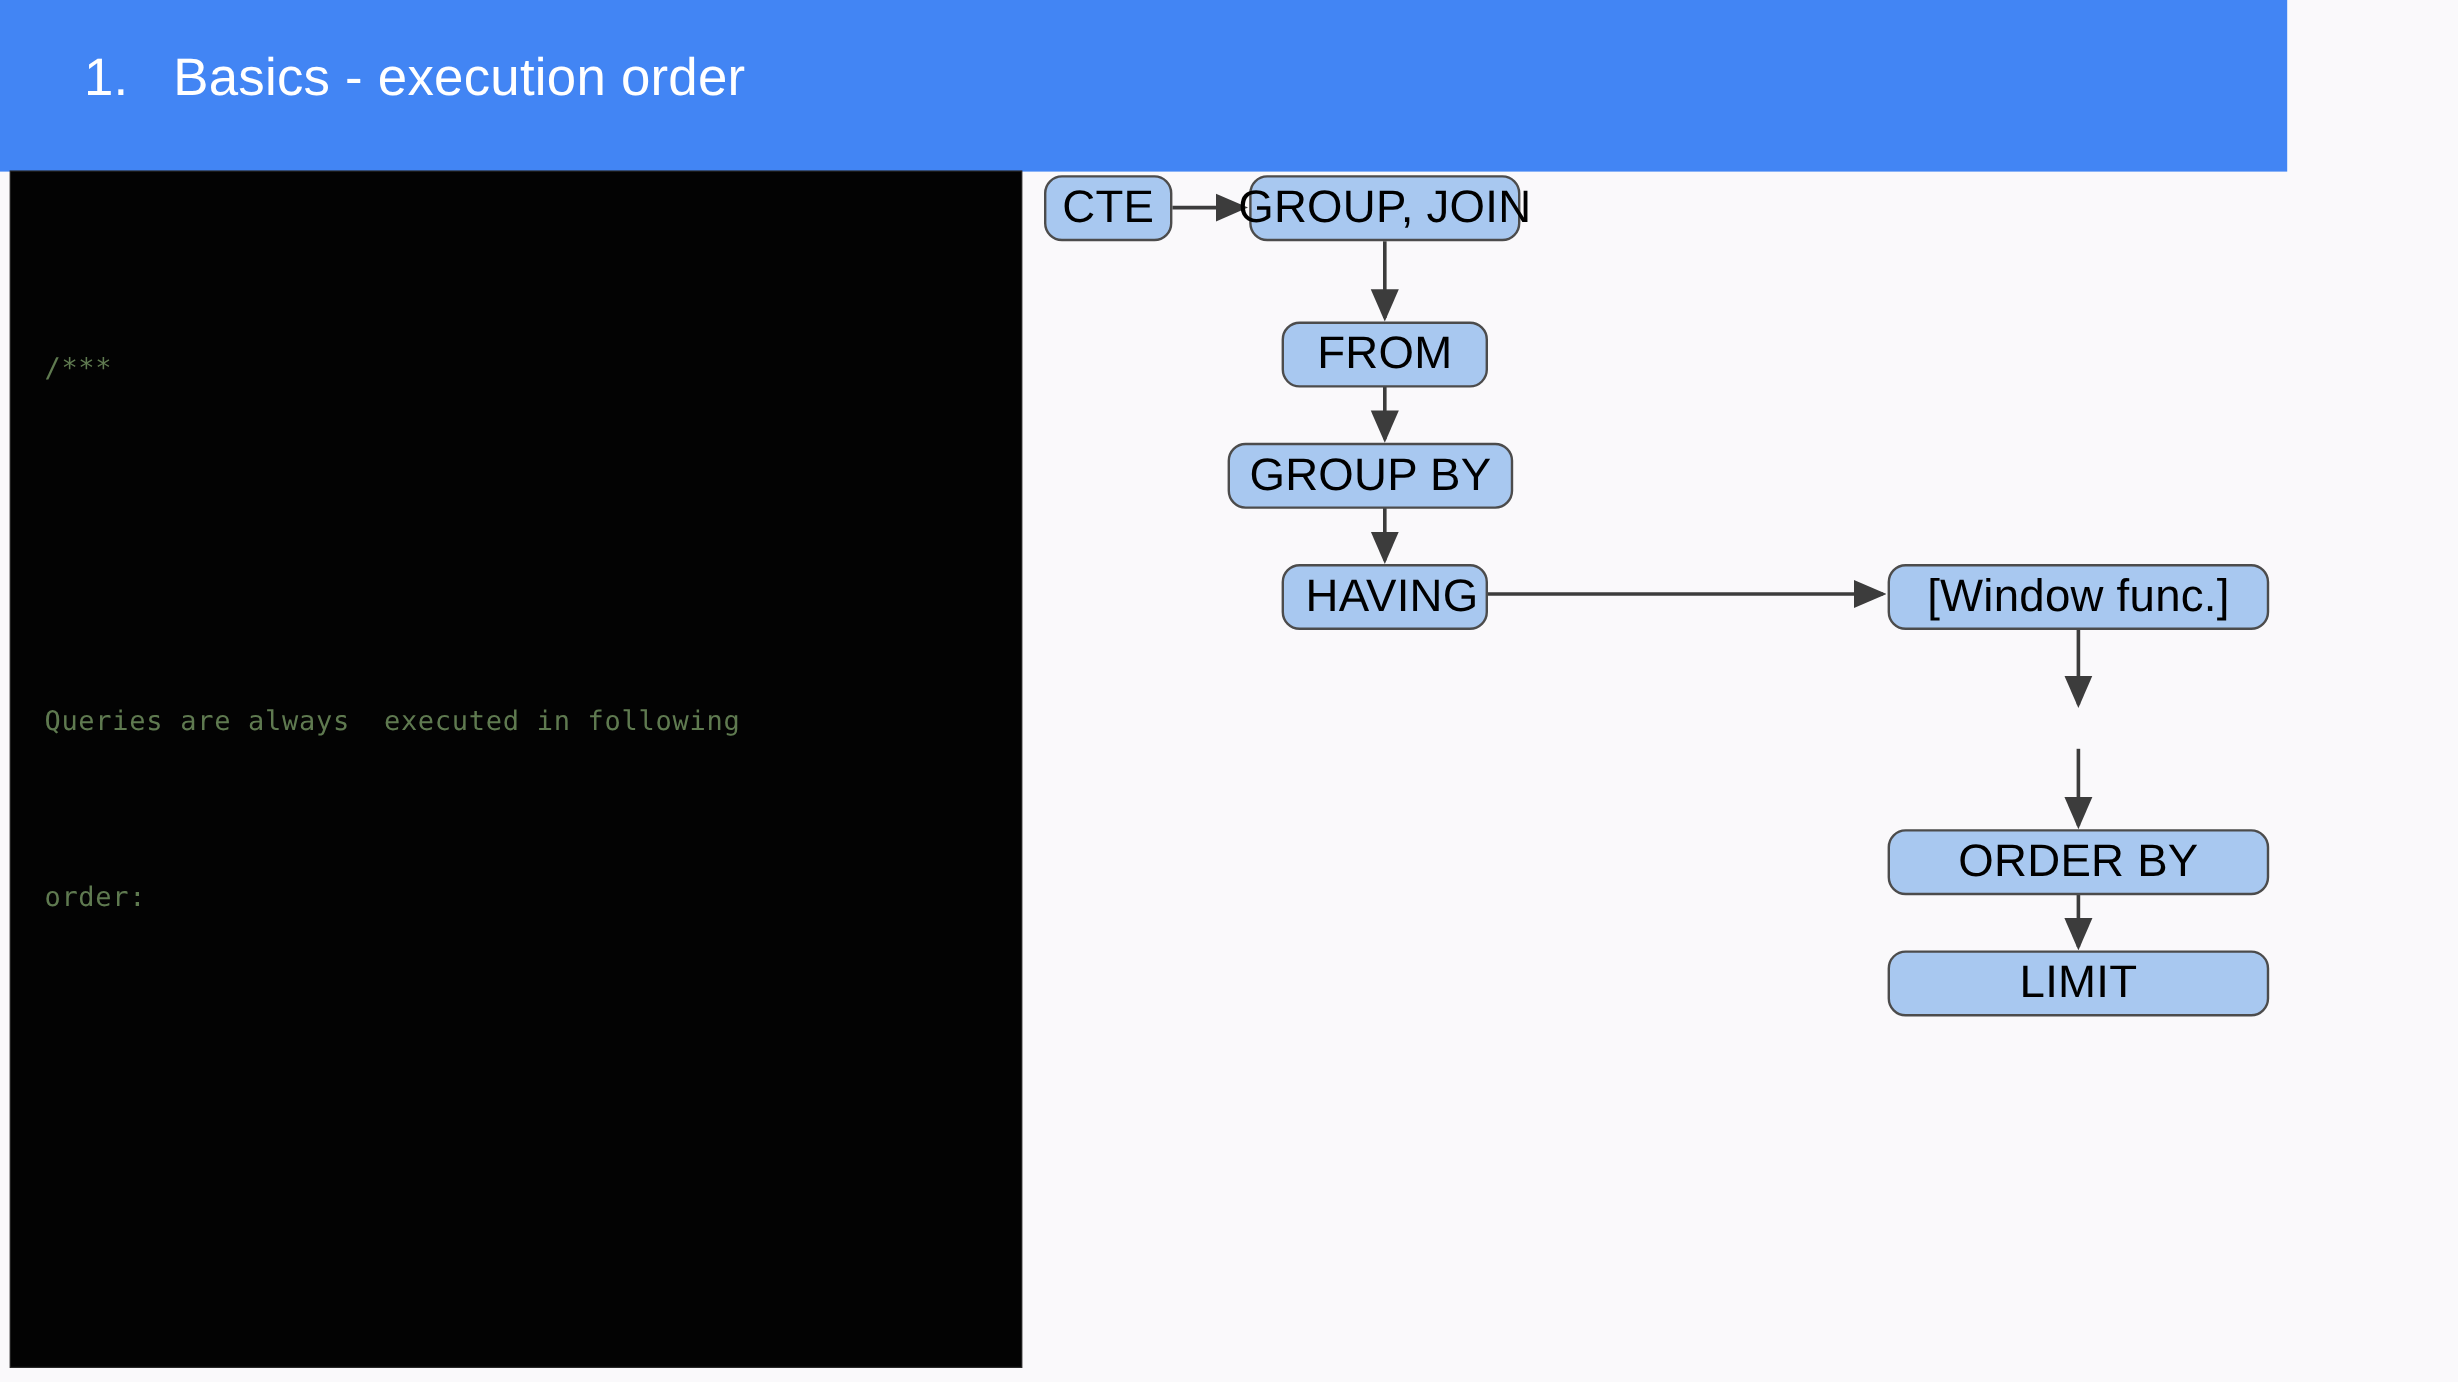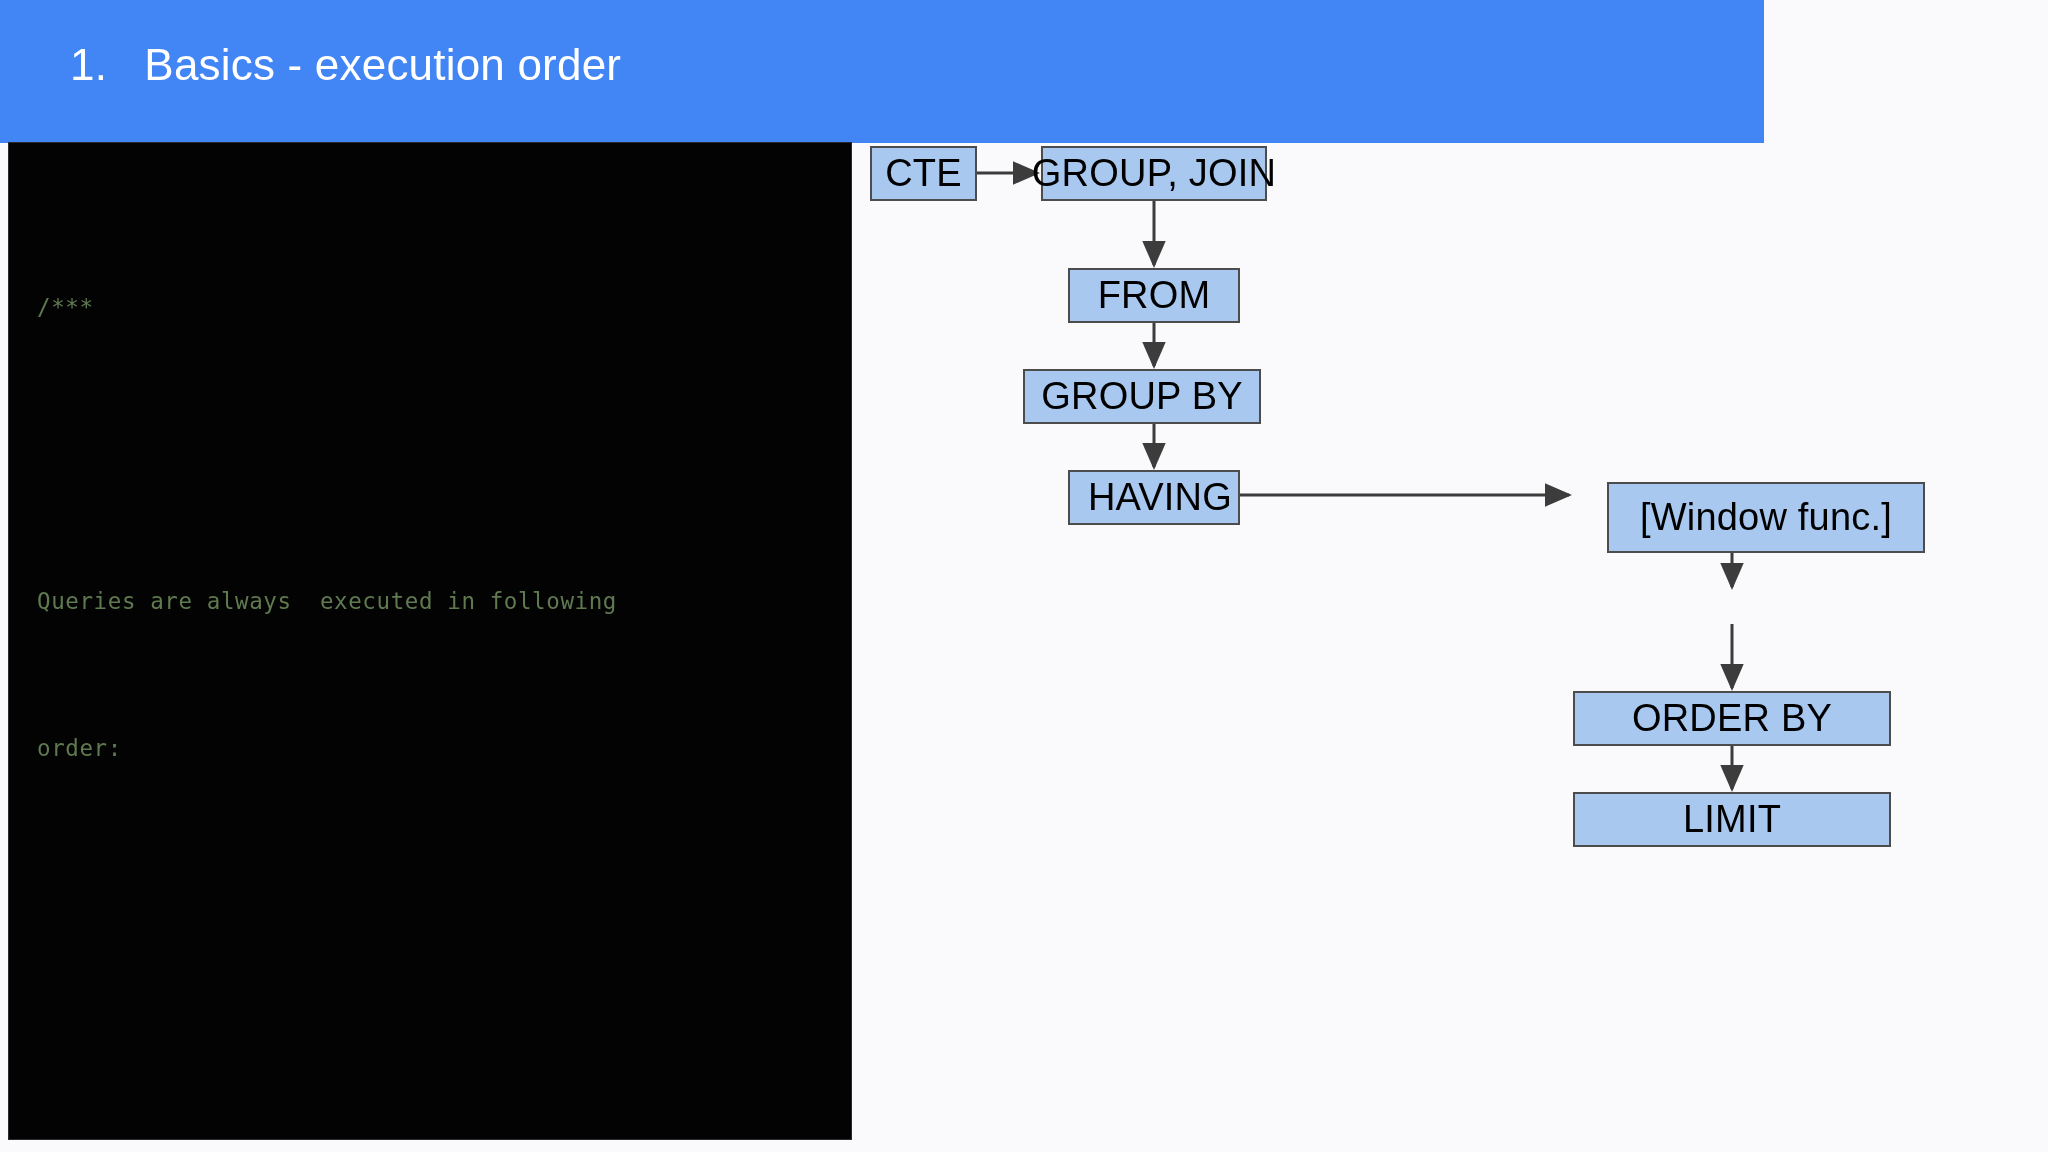--- a/index.html
+++ b/index.html
@@ -14,21 +14,21 @@
     font-family: "Liberation Sans", sans-serif;
     overflow: hidden;
     position: relative;
   }
 
   
   #slide-header {
     position: absolute;
     left: 0;
     top: 0;
-    width: 1764px;
+    width: 1906px;
     height: 143px;
     background: #4285f4;
     box-sizing: border-box;
   }
   #slide-title {
     position: absolute;
     left: 70px;
     top: 37px;
     font-size: 44px;
     line-height: 56px;
@@ -82,21 +82,21 @@
     position: absolute;
     left: 0;
     top: 0;
     width: 1197px;
     height: 1009px;
   }
   .node {
     position: absolute;
     background: #a8c8f0;
     border: 2px solid #4c4c4c;
-    border-radius: 0;
+    border-radius: 15px;
     box-sizing: border-box;
     display: flex;
     align-items: center;
     justify-content: center;
     color: #000000;
     font-size: 38px;
     font-family: "Liberation Sans", sans-serif;
     font-weight: 400;
     letter-spacing: 0.2px;
     white-space: nowrap;
@@ -158,20 +158,20 @@
   <div class="node" style="left:19px; top:3px; width:107px; height:55px;">CTE</div>
 
   <div class="node" style="left:190px; top:3px; width:226px; height:55px;">GROUP, JOIN</div>
 
   <div class="node" style="left:217px; top:125px; width:172px; height:55px;">FROM</div>
 
   <div class="node" style="left:172px; top:226px; width:238px; height:55px;">GROUP BY</div>
 
   <div class="node" style="left:217px; top:327px; width:172px; height:55px;padding-left:12px;">HAVING</div>
 
-  <div class="node" style="left:722px; top:339px; width:318px; height:71px;margin-left:34px;">[Window func.]</div>
+  <div class="node" style="left:722px; top:327px; width:318px; height:55px;">[Window func.]</div>
 
 
   <div class="node" style="left:722px; top:649px; width:318px; height:55px;">LIMIT</div>
 
   <div class="node" style="left:722px; top:548px; width:318px; height:55px;">ORDER BY</div>
 
 </div>
 
 </body></html>

